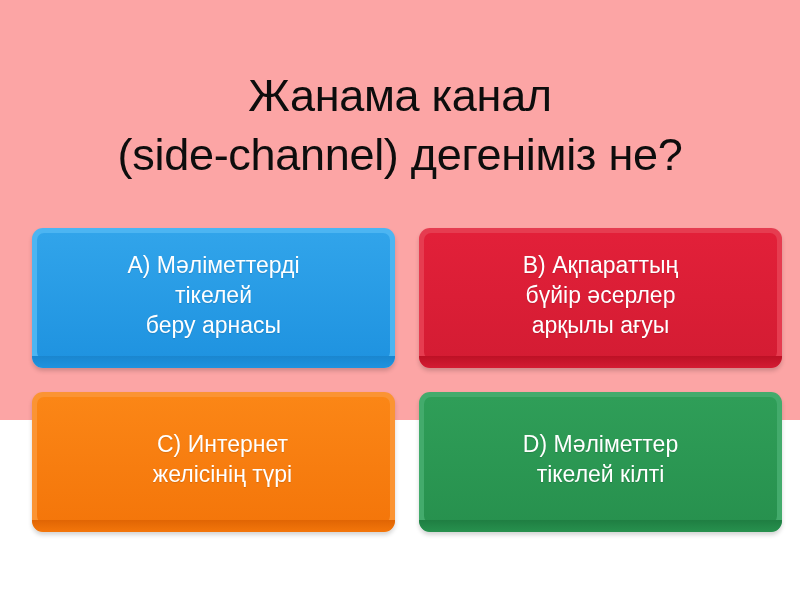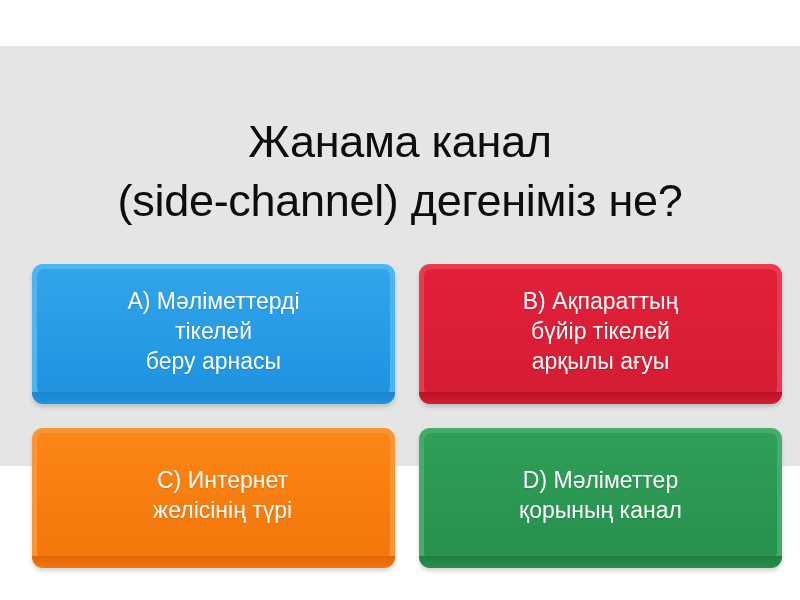--- a/index.html
+++ b/index.html
@@ -13,22 +13,21 @@
 
   body {
     font-family: "Liberation Sans", "DejaVu Sans", sans-serif;
     -webkit-font-smoothing: antialiased;
   }
 
   .quiz-root {
     position: relative;
     width: 800px;
     height: 420px;
-    background: #e5e5e5;
-    margin-top: 46px;
+    background: #fca5a5;
   }
 
   
   .question-area {
     position: absolute;
     left: 32px;
     top: 66px;
     width: 736px;
     height: 135px;
     display: flex;
@@ -44,21 +43,21 @@
     font-weight: 400;
     letter-spacing: -0.3px;
     white-space: pre-line;
     width: 100%;
   }
 
   
   .answers-grid {
     position: absolute;
     left: 32px;
-    top: 218px;
+    top: 228px;
     width: 738px;
     height: 290px;
     display: grid;
     grid-template-columns: 363px 363px;
     grid-template-rows: 140px 140px;
     column-gap: 12px;
     row-gap: 10px;
     gap: 24px;
   }
 
@@ -160,36 +159,36 @@
         <span class="answer-label">А) Мәліметтерді
 тікелей
 беру арнасы</span>
       </div>
       <div class="bevel"></div>
     </div>
 
     <div class="answer-card card-b">
       <div class="face">
         <span class="answer-label">B) Ақпараттың
-бүйір тікелей
+бүйір әсерлер
 арқылы ағуы</span>
       </div>
       <div class="bevel"></div>
     </div>
 
     <div class="answer-card card-c">
       <div class="face">
         <span class="answer-label">C) Интернет
 желісінің түрі</span>
       </div>
       <div class="bevel"></div>
     </div>
 
     <div class="answer-card card-d">
       <div class="face">
         <span class="answer-label">D) Мәліметтер
-қорының канал</span>
+тікелей кілті</span>
       </div>
       <div class="bevel"></div>
     </div>
 
   </div>
 </div>
 
 </body></html>

